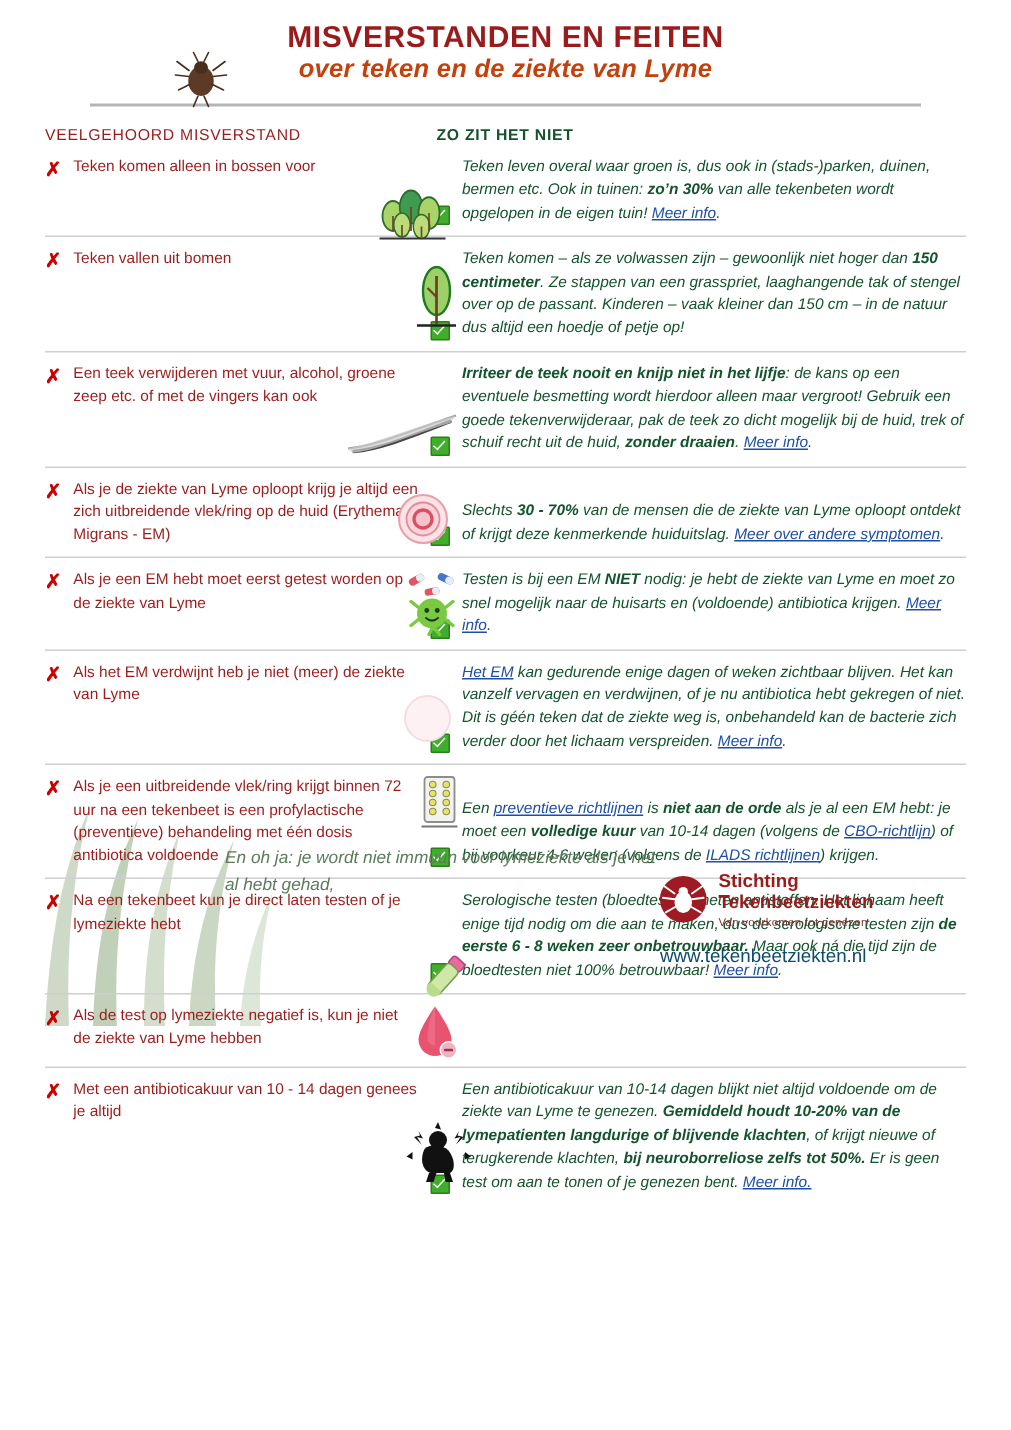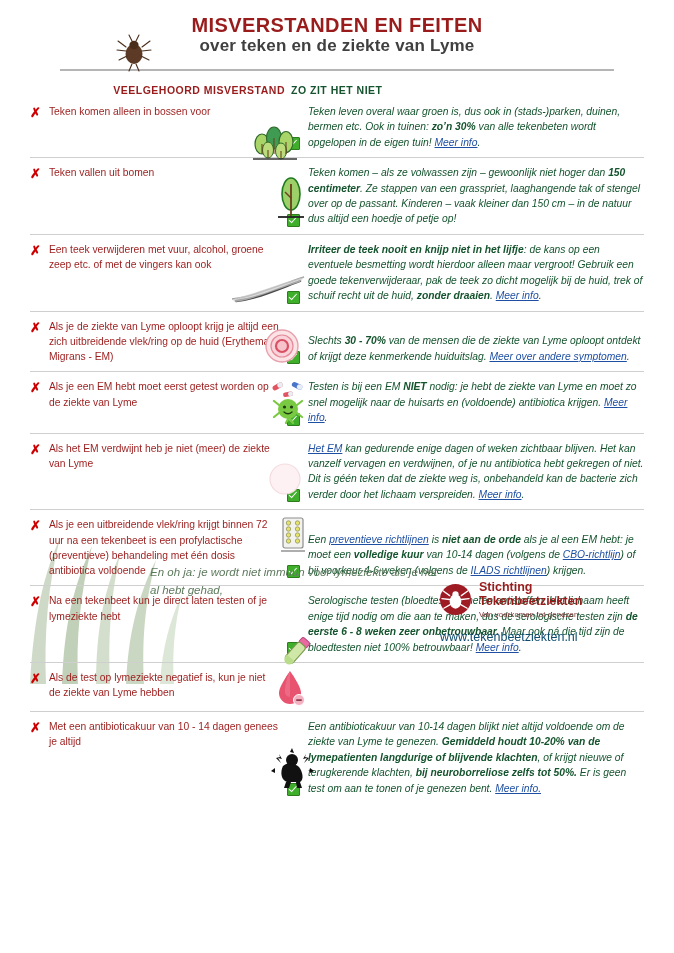--- a/index.html
+++ b/index.html
@@ -44,23 +44,24 @@
   .title-line1 {
     font-size: 20px;
     font-weight: bold;
     color: #991b1b;
     letter-spacing: 0.4px;
     line-height: 1.12;
   }
   .title-line2 {
     font-size: 17px;
     font-weight: bold;
-    color: #404040;
+    color: #c2410c;
     letter-spacing: 0.2px;
     line-height: 1.2;
+    font-style: italic;
   }
   .header-rule {
     position: relative;
     margin: 12px 30px 0 30px;
     height: 2px;
     background: #b5b5b5;
   }
   .header-tick {
     position: absolute;
     left: 82px;
@@ -73,24 +74,23 @@
   
   .col-headers {
     display: flex;
     margin-top: 13px;
     position: relative;
     z-index: 2;
   }
   .col-head-left {
     width: 255px;
     font-size: 10.5px;
-    font-weight: bold;
+    font-weight: normal;
     letter-spacing: 0.5px;
     color: #991b1b;
-    text-align: right;
   }
   .col-head-right {
     flex: 1;
     font-size: 10.5px;
     font-weight: bold;
     letter-spacing: 0.5px;
     color: #14532d;
     padding-left: 6px;
   }
 

